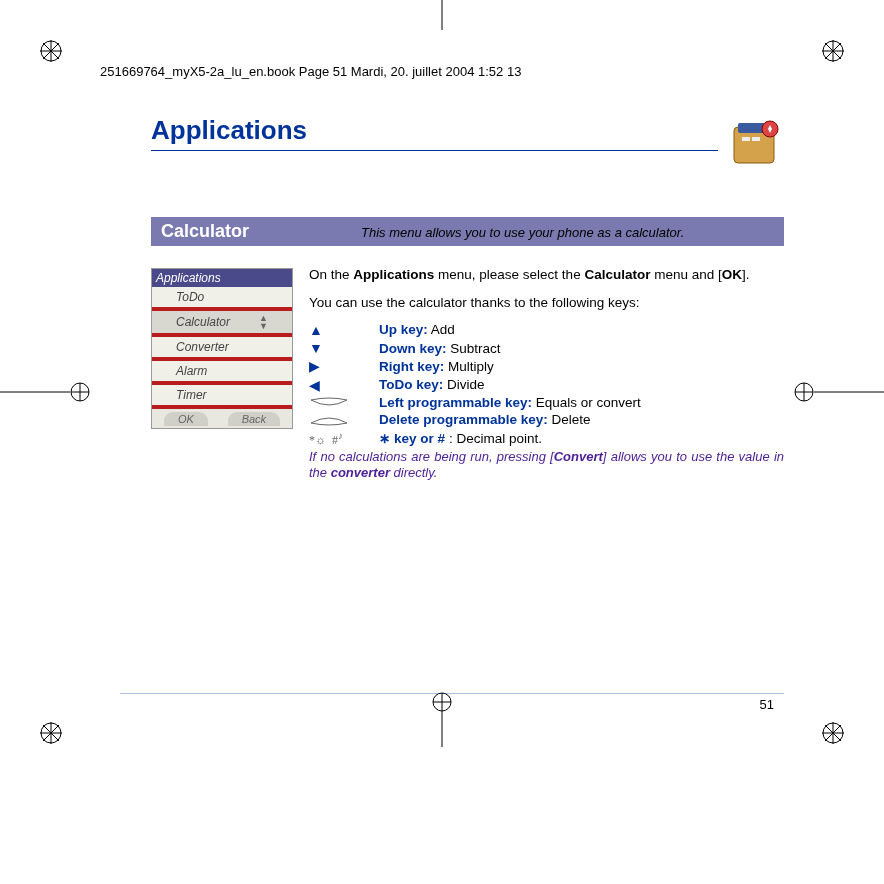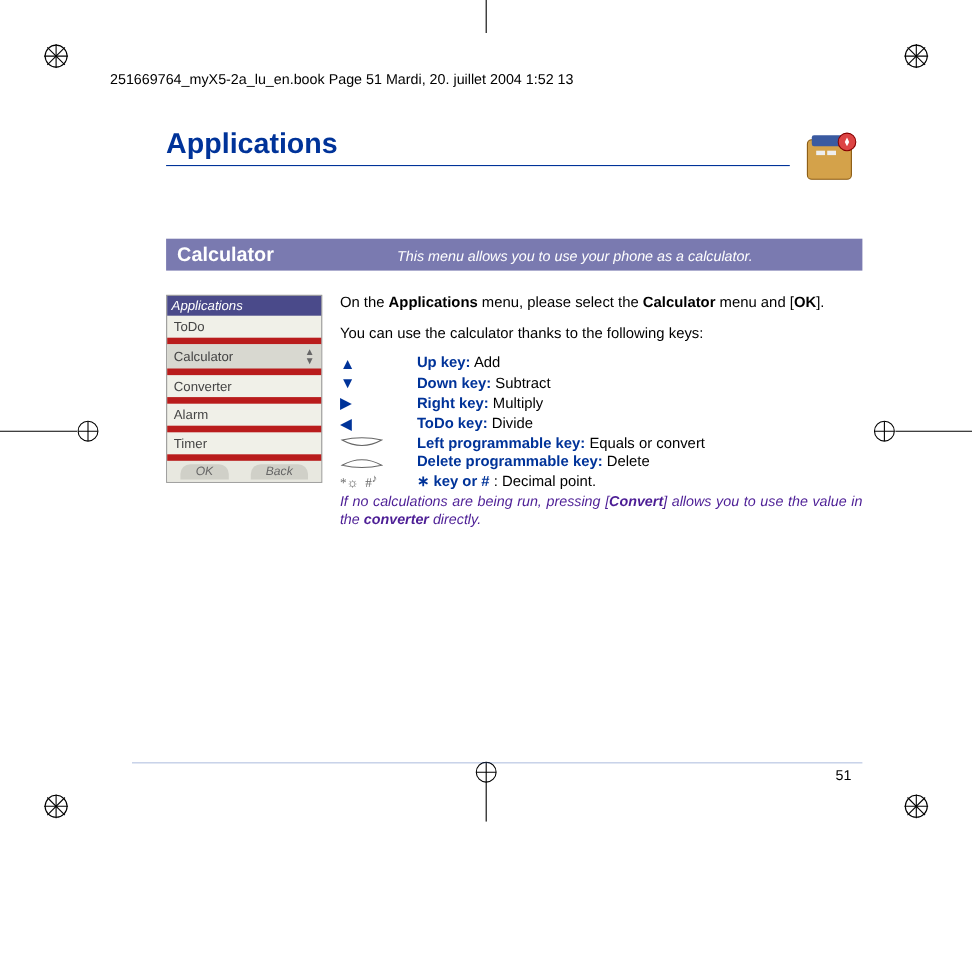--- a/index.html
+++ b/index.html
@@ -76,21 +76,21 @@
     display: flex;
     align-items: baseline;
   }
   .banner-title {
     color: #fff;
     font-size: 18px;
     font-weight: bold;
     width: 200px;
   }
   .banner-desc {
-    color: #ffffff;
+    color: #000000;
     font-style: italic;
     font-size: 13px;
   }
 
   .body {
     margin-top: 20px;
     display: flex;
     gap: 18px;
   }
   .phone-shot {
@@ -106,23 +106,24 @@
     font-size: 12px;
   }
   .phone-hdr {
     background: #4a4a8a;
     color: #fff;
     font-style: italic;
     padding: 2px 4px;
     font-size: 12px;
   }
   .phone-item {
-    padding: 3px 6px;
+    padding: 3px 24px;
     color: #444;
-    border-bottom: 6px solid #b91c1c;
+    border-bottom: 4px solid #b91c1c;
+    font-style: italic;
   }
   .phone-item.sel {
     background: #d8d8d0;
     display:flex;
     justify-content: space-between;
     align-items: center;
   }
   .phone-sel-arrows { color:#666; font-size:9px; line-height:8px; text-align:center;}
   .phone-soft {
     display: flex;

